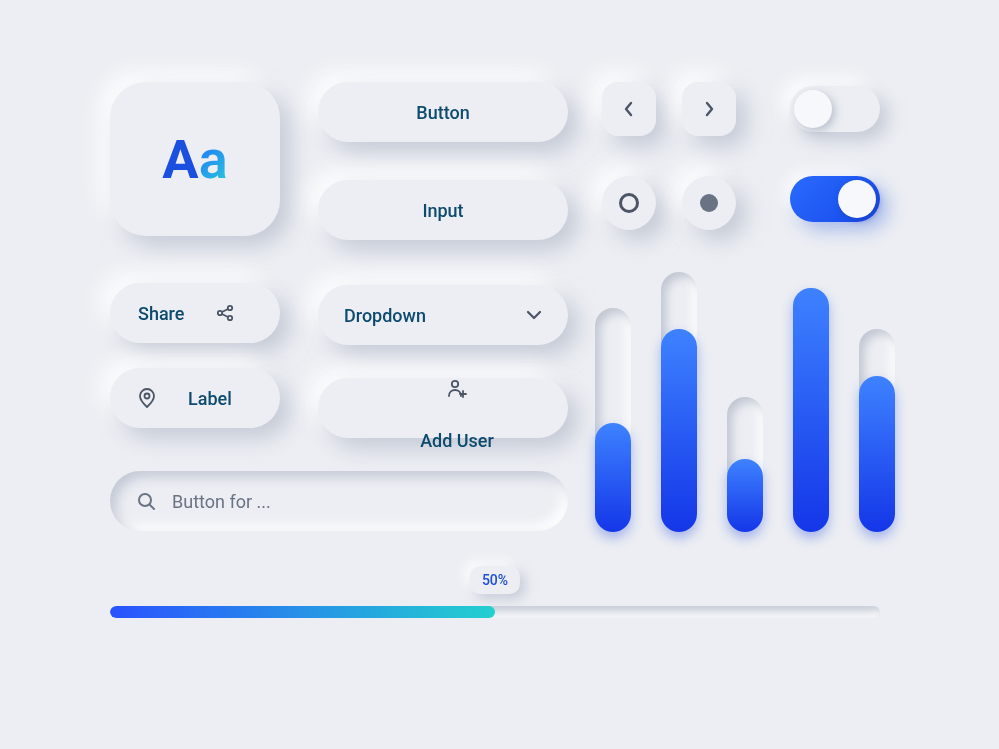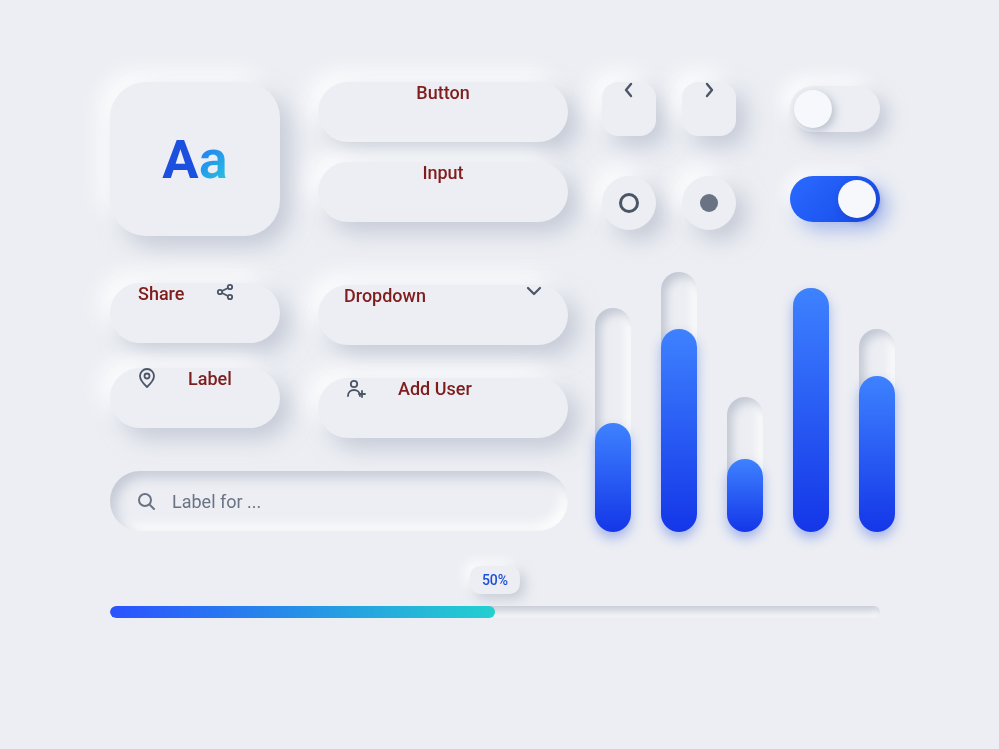--- a/index.html
+++ b/index.html
@@ -27,47 +27,47 @@
     width: 170px; height: 154px;
     border-radius: 36px;
     display: flex; align-items: center; justify-content: center;
   }
   .tile .big { font-size: 54px; font-weight: 700; color: #1b4fe0; }
   .tile .small { font-size: 54px; font-weight: 600;
     background: linear-gradient(135deg,#1e63ff 0%, #2bd2d8 100%);
     -webkit-background-clip: text; background-clip: text; color: transparent; }
   .btn {
     position: absolute;
-    display:flex; align-items:flex-start; justify-content:center;
-    color:#7f1d1d; font-size:18px; font-weight:500;
+    display:flex; align-items:center; justify-content:center;
+    color:#0c4a6e; font-size:18px; font-weight:500;
   }
   .btn.left { justify-content:flex-start; padding-left:28px; gap:32px; }
   .btn-main { left:318px; top:82px; width:250px; height:60px; }
-  .btn-input { left:318px; top:162px; width:250px; height:60px; }
+  .btn-input { left:318px; top:180px; width:250px; height:60px; }
   .sq { width:54px; height:54px; border-radius:16px; }
   .prev { left:602px; top:82px; }
   .next { left:682px; top:82px; }
   .radio-outer { position:absolute; width:54px; height:54px; border-radius:50%; display:flex; align-items:center; justify-content:center; }
   .r1 { left:602px; top:176px; }
   .r2 { left:682px; top:176px; }
   .ring { width:20px; height:20px; border-radius:50%; border:3px solid #4b5566; }
   .dot  { width:18px; height:18px; border-radius:50%; background:#6a7384; }
   .toggle { position:absolute; width:90px; height:46px; border-radius:999px; }
   .tog1 { left:790px; top:86px; background:#eceef3;
     box-shadow: 8px 8px 18px rgba(163,172,189,0.55), -8px -8px 18px rgba(255,255,255,0.95); }
   .tog1 .knob { position:absolute; left:4px; top:4px; width:38px; height:38px; border-radius:50%; background:#f6f8fb;
     box-shadow: 3px 3px 8px rgba(163,172,189,0.7); }
   .tog2 { left:790px; top:176px; background:linear-gradient(135deg,#2a6bff,#1648e9);
     box-shadow: 8px 8px 18px rgba(40,90,220,0.35), -6px -6px 14px rgba(255,255,255,0.8); }
   .tog2 .knob { position:absolute; right:4px; top:4px; width:38px; height:38px; border-radius:50%; background:#f6f8fb;
     box-shadow: 2px 2px 6px rgba(30,60,160,0.5); }
   .share   { left:110px; top:283px; width:170px; height:60px; }
   .dropdown{ left:318px; top:285px; width:250px; height:60px; justify-content:space-between; padding:0 26px; }
   .label   { left:110px; top:368px; width:170px; height:60px; }
-  .adduser { left:318px; top:378px; width:250px; height:60px; }
+  .adduser { left:318px; top:378px; width:250px; height:60px;flex-direction:column; }
   .search  { position:absolute; left:110px; top:471px; width:458px; height:60px;
     display:flex; align-items:center; padding-left:26px; gap:16px;
     color:#6a7384; font-size:18px; }
   .chart { position:absolute; left:595px; top:272px; width:300px; height:260px; }
   .track { position:absolute; bottom:0; width:36px; border-radius:999px;
     background:#eceef3;
     box-shadow: inset 5px 5px 10px rgba(163,172,189,0.6), inset -5px -5px 10px rgba(255,255,255,0.95); }
   .fill { position:absolute; bottom:0; width:36px; border-radius:999px;
     background: linear-gradient(180deg,#3e82ff 0%, #1436e8 100%);
     box-shadow: 0 6px 12px rgba(30,70,220,0.35); }
@@ -173,21 +173,21 @@
   <span>Add User</span>
 </div>
 
 <div class="search neu-inset pill">
   <span>
     <svg width="20" height="20" viewBox="0 0 20 20" fill="none" stroke="#6a7384" stroke-width="2" stroke-linecap="round">
       <circle cx="9" cy="9" r="6"></circle>
         <line x1="14" y1="14" x2="18" y2="18"></line>
     </svg>
   </span>
-  <span>Label for ...</span>
+  <span>Button for ...</span>
 </div>
 
 <div class="chart" id="chart">
     <div class="track" style="left: 0px; height: 223.6px;"></div>
     <div class="fill" style="left: 0px; height: 109.2px;"></div>
     <div class="track" style="left: 66px; height: 260px;"></div>
     <div class="fill" style="left: 66px; height: 202.8px;"></div>
     <div class="track" style="left: 132px; height: 135.2px;"></div>
     <div class="fill" style="left: 132px; height: 72.8px;"></div>
     <div class="track" style="left: 198px; height: 244.4px;"></div>

